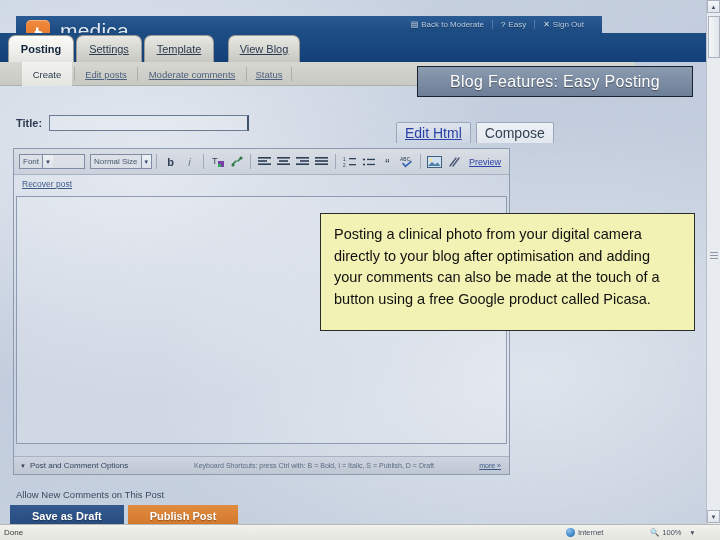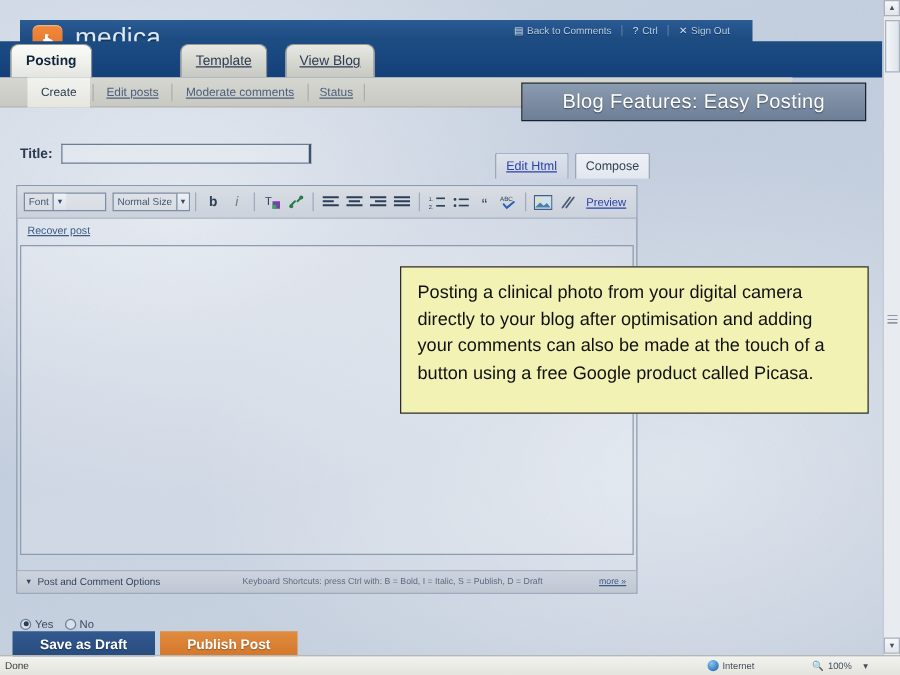--- a/index.html
+++ b/index.html
@@ -106,21 +106,21 @@
     width:200px; height:16px;
     background: rgba(255,255,255,.18);
     border:1px solid #6b7d96;
     border-right:2px solid #3e5270;
   }
 
   #mode-tabs { position:absolute; left:396px; top:36px; display:flex; gap:5px; }
   .mtab {
     height:21px; padding:0 8px;
     display:flex; align-items:center; justify-content:center;
-    font-size:10px; color:#3b4f6c;
+    font-size:14px; color:#3b4f6c;
     background: linear-gradient(180deg,#dde3ec 0%,#ccd5e2 100%);
     border:1px solid #9aa7ba; border-bottom:none;
     border-radius:2px 2px 0 0;
   }
   .mtab .lbl { color:#2a41a8; text-decoration:underline; }
   .mtab.active {
     background: linear-gradient(180deg,#eef1f6 0%,#e2e7ef 100%);
   }
   .mtab.active .lbl { color:#33414f; text-decoration:none; }
 
@@ -294,38 +294,41 @@
       <path d="M5 2.4h1.6a2.1 2.1 0 0 1 0 4.2H5z" fill="#ffffff"></path>
       <path d="M3.6 6.1h4.9a3.1 3.1 0 0 1 0 6.2H6.7a3.1 3.1 0 0 1-3.1-3.1z" fill="#ffffff"></path>
       <circle cx="8.2" cy="4.3" r="1.1" fill="#e2722a"></circle>
     </svg>
   </div>
   <div id="brand-name">medica</div>
 
   <div id="header-links">
     <div class="hl">
       <span class="glyph">▤</span>
-      <span>Back to Comments</span>
+      <span>Back to Moderate</span>
     </div>
     <div class="sep"></div>
     <div class="hl">
       <span class="glyph">?</span>
-      <span>Ctrl</span>
+      <span>Easy</span>
     </div>
     <div class="sep"></div>
     <div class="hl">
       <span class="glyph">✕</span>
       <span>Sign Out</span>
     </div>
   </div>
 </div>
 
 <div id="tabbar">
   <div class="ptab active" style="left:8px;  width:66px;">
     <span class="lbl">Posting</span>
+    </div>
+  <div class="ptab" style="left:76px; width:66px;">
+    <span class="lbl">Settings</span>
     </div>
   <div class="ptab" style="left:144px;width:70px;">
     <span class="lbl">Template</span>
     </div>
   <div class="ptab" style="left:228px;width:72px;">
     <span class="lbl">View Blog</span>
     </div>
 </div>
 
 <div id="subnav">
@@ -469,20 +472,21 @@
       <div id="options-toggle">
         <span style="font-size:6px;">▼</span>
         <span>Post and Comment Options</span>
       </div>
       <div id="kb-shortcuts">Keyboard Shortcuts: press Ctrl with: B = Bold, I = Italic, S = Publish, D = Draft</div>
       <div id="more-link">more »</div>
     </div>
   </div>
 
   <div id="comments-block">
+    <div id="comments-label">Allow New Comments on This Post</div>
     <div id="radio-row">
       <div class="radio-item">
         <span class="radio on"></span>
         <span>Yes</span>
       </div>
       <div class="radio-item">
         <span class="radio"></span>
         <span>No</span>
       </div>
     </div>

